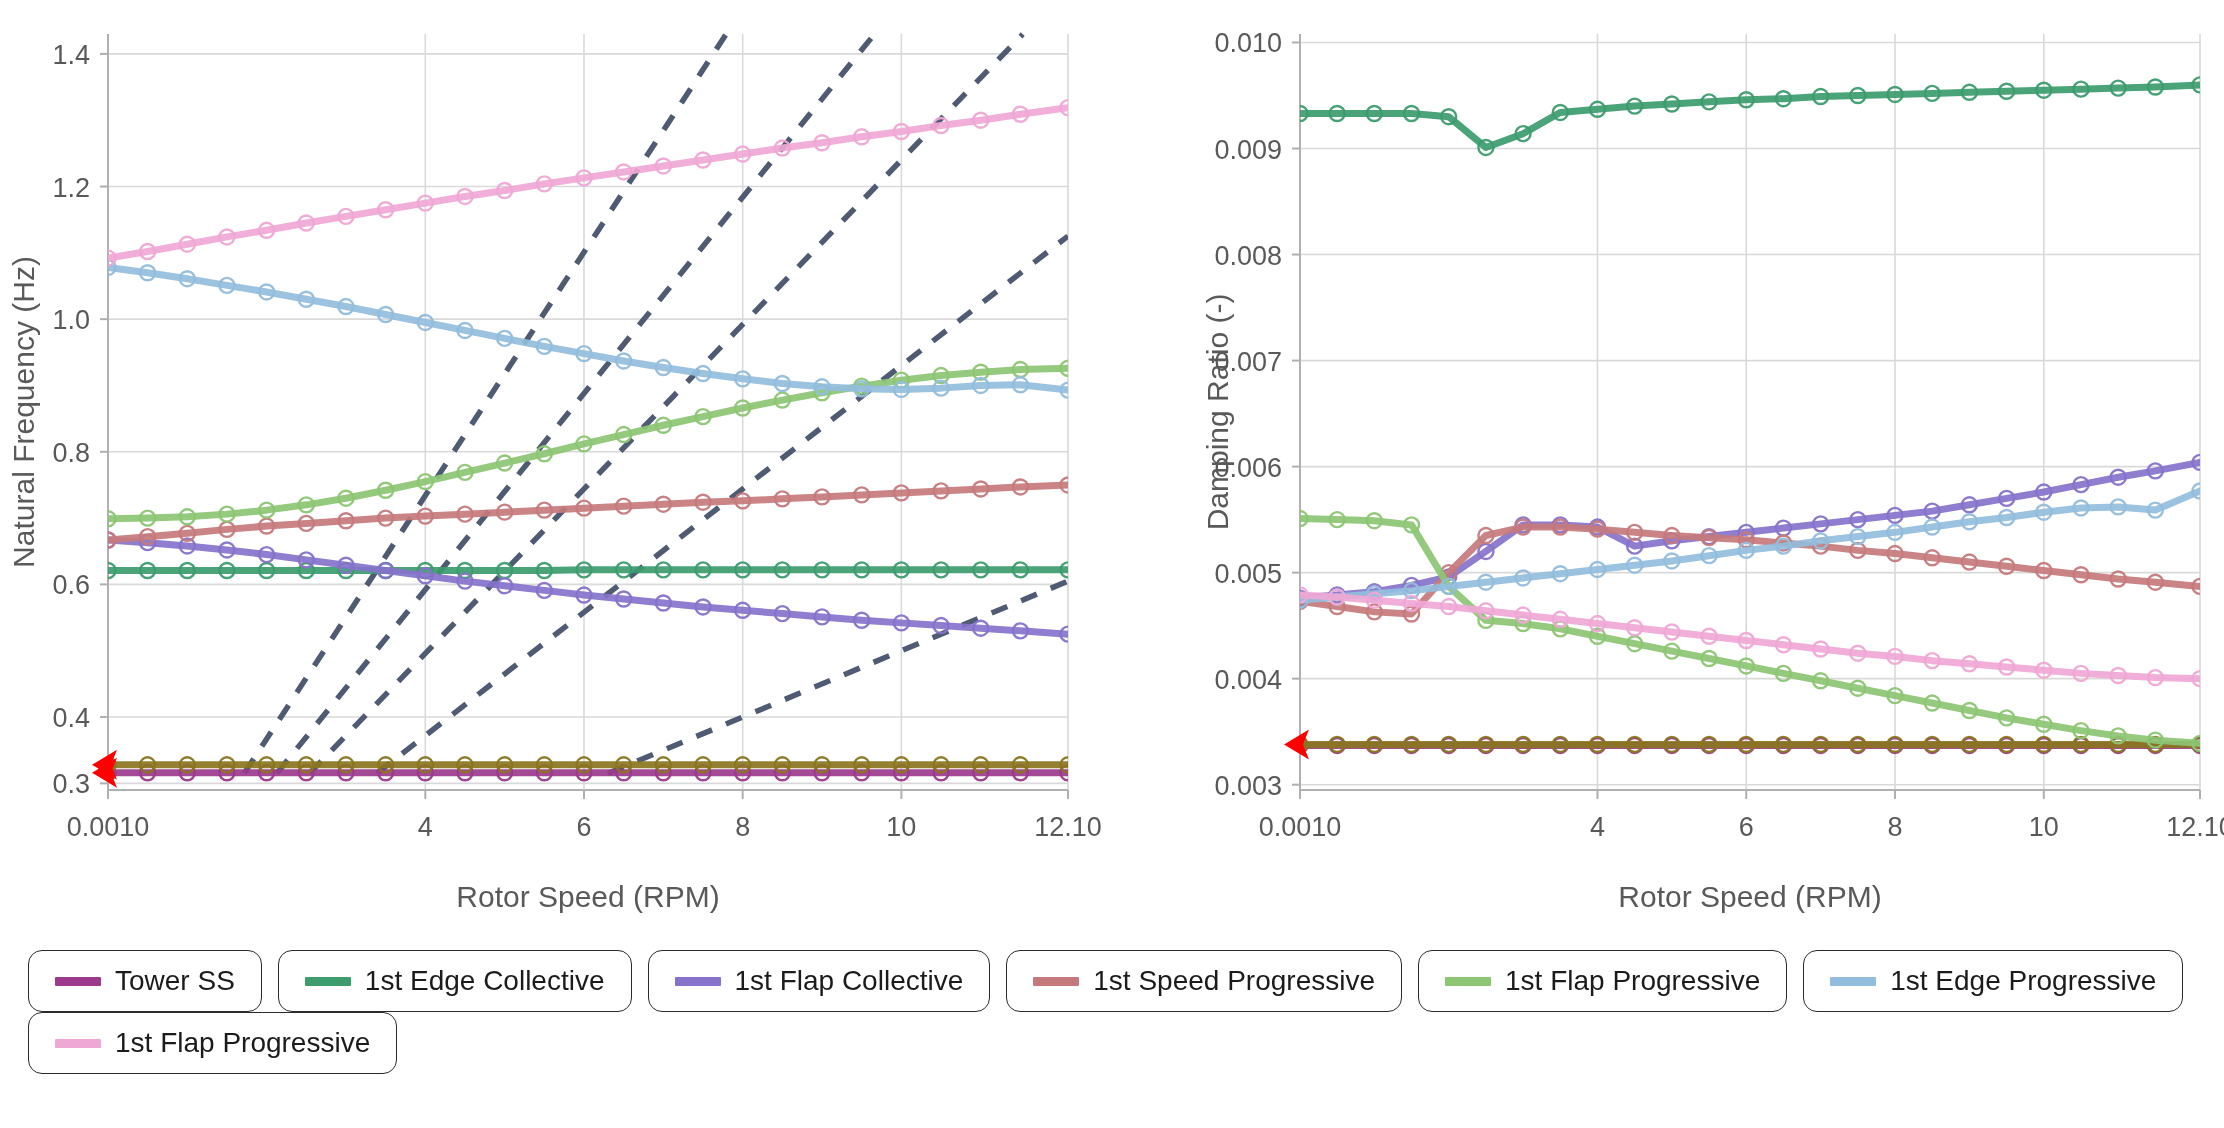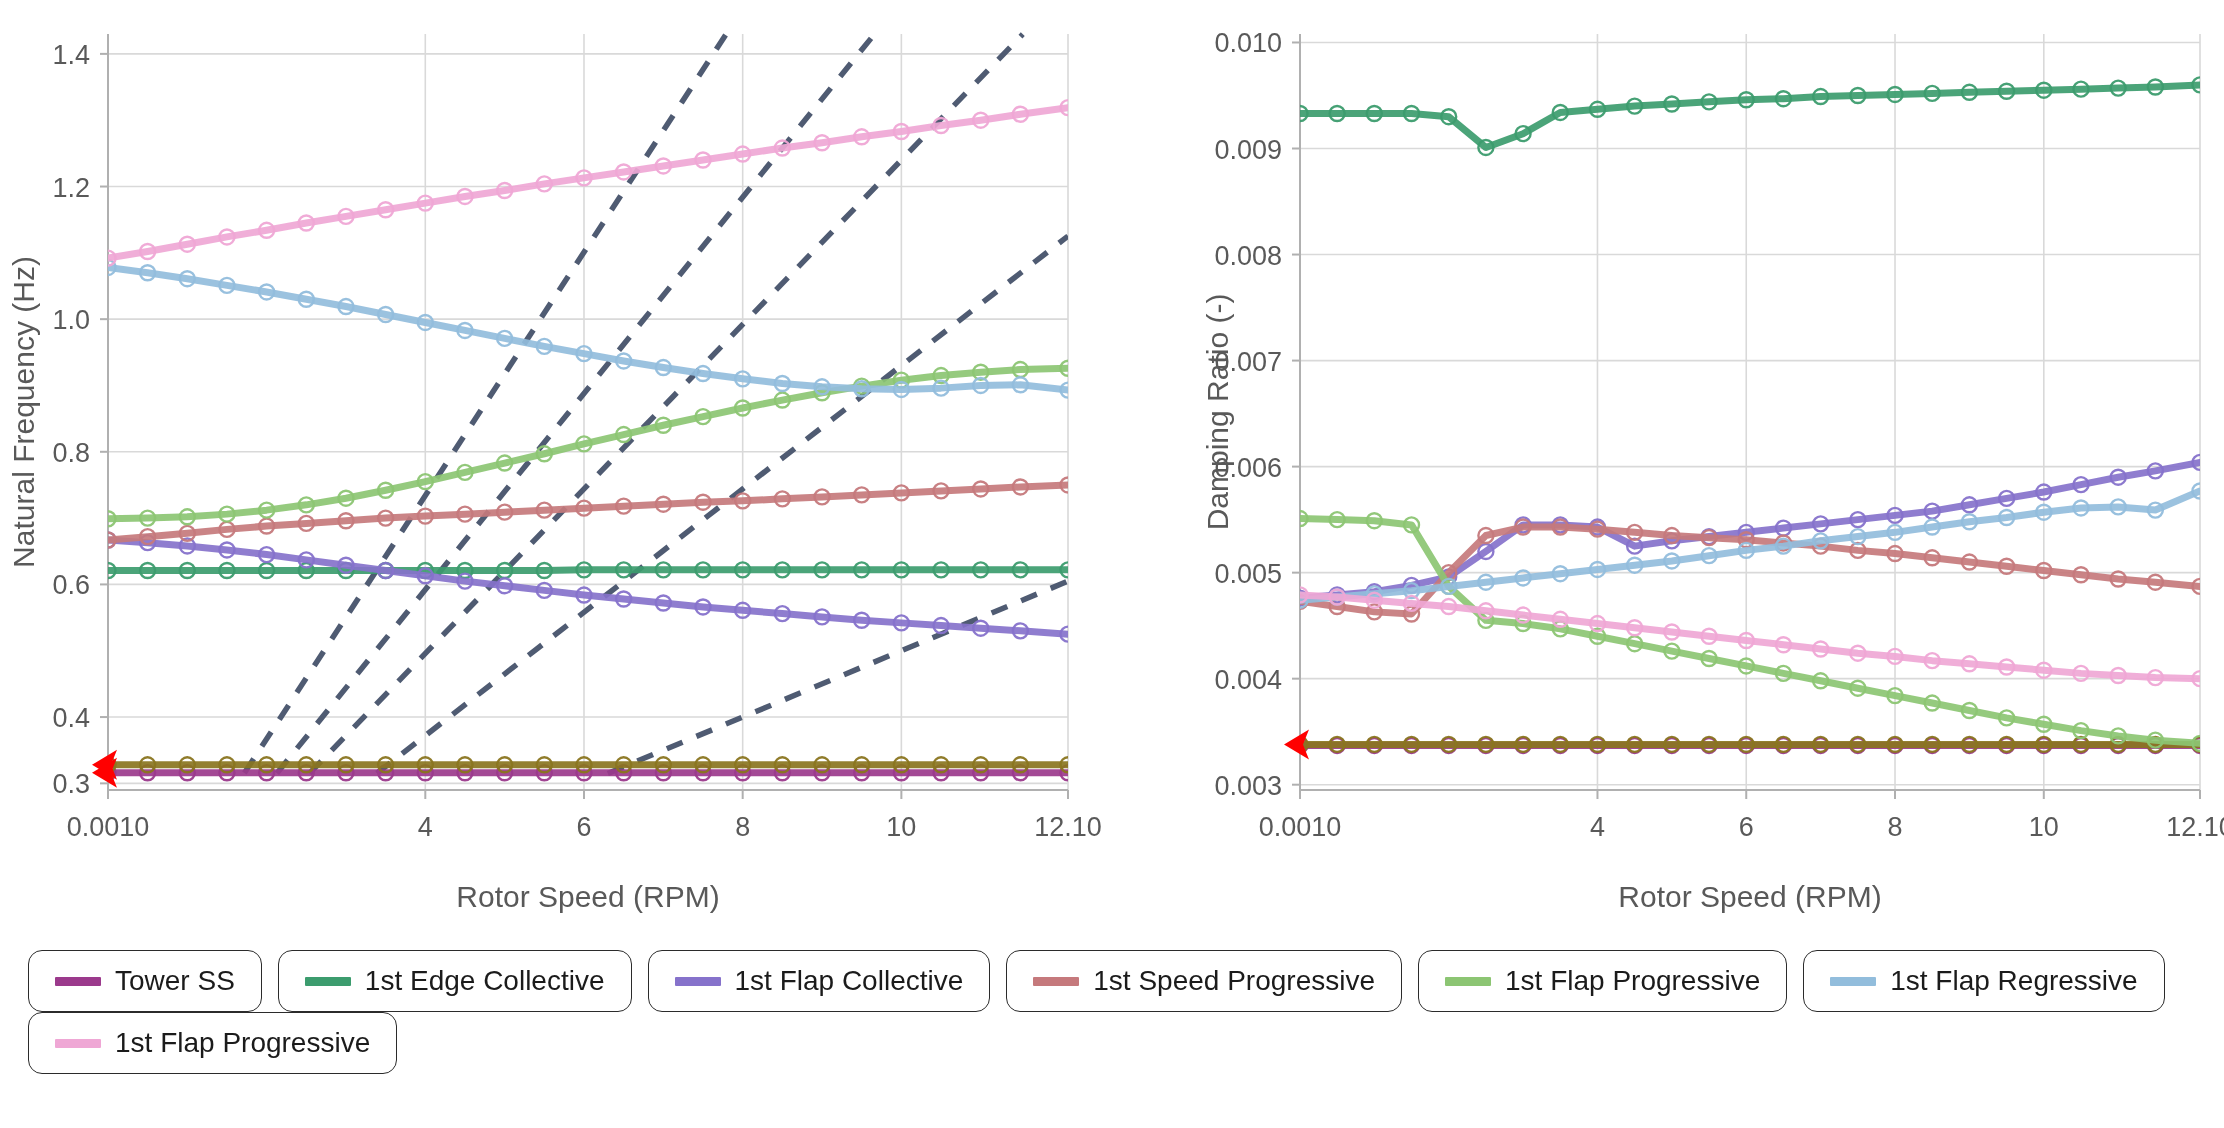--- a/index.html
+++ b/index.html
@@ -689,21 +689,21 @@
       <div class="legend-item">
         <span class="legend-swatch" style="background: rgb(197, 121, 124);"></span>
         <span class="legend-label">1st Speed Progressive</span>
       </div>
       <div class="legend-item">
         <span class="legend-swatch" style="background: rgb(140, 197, 115);"></span>
         <span class="legend-label">1st Flap Progressive</span>
       </div>
       <div class="legend-item">
         <span class="legend-swatch" style="background: rgb(146, 189, 220);"></span>
-        <span class="legend-label">1st Flap Regressive</span>
+        <span class="legend-label">1st Edge Progressive</span>
       </div>
       <div class="legend-item">
         <span class="legend-swatch" style="background: rgb(239, 167, 213);"></span>
         <span class="legend-label">1st Flap Progressive</span>
       </div>
     </div>
 
 </div>
 
 </body></html>

